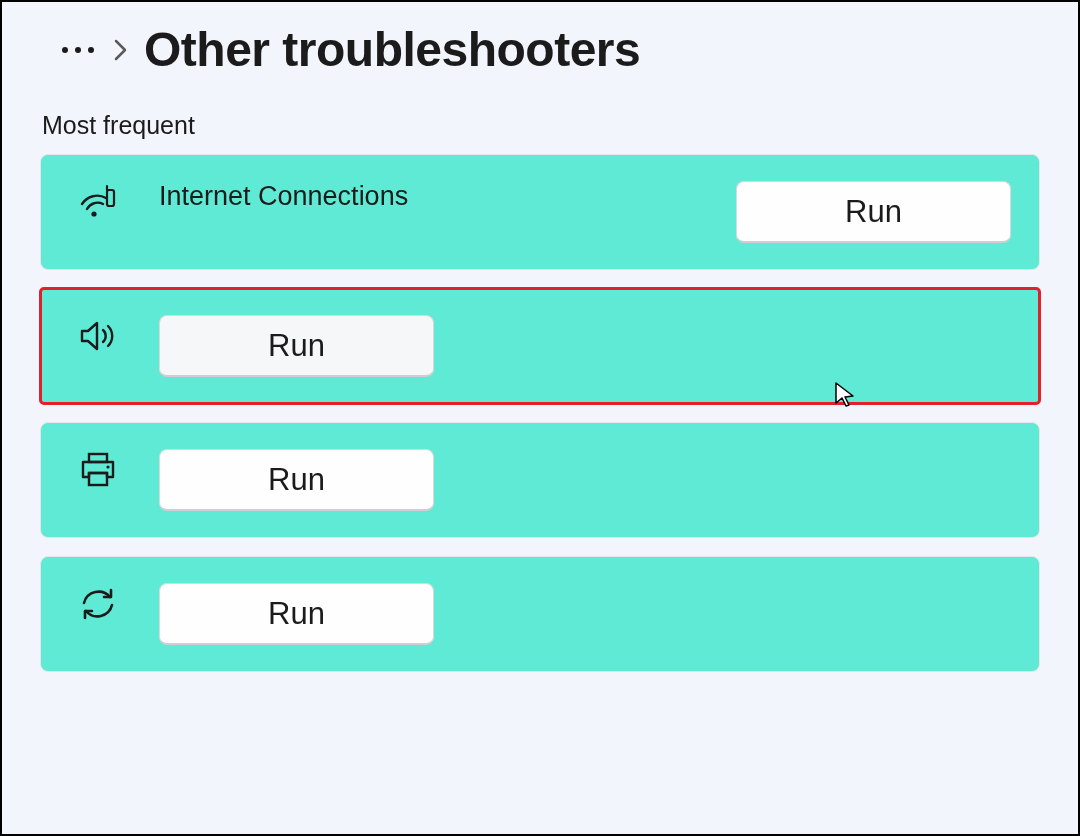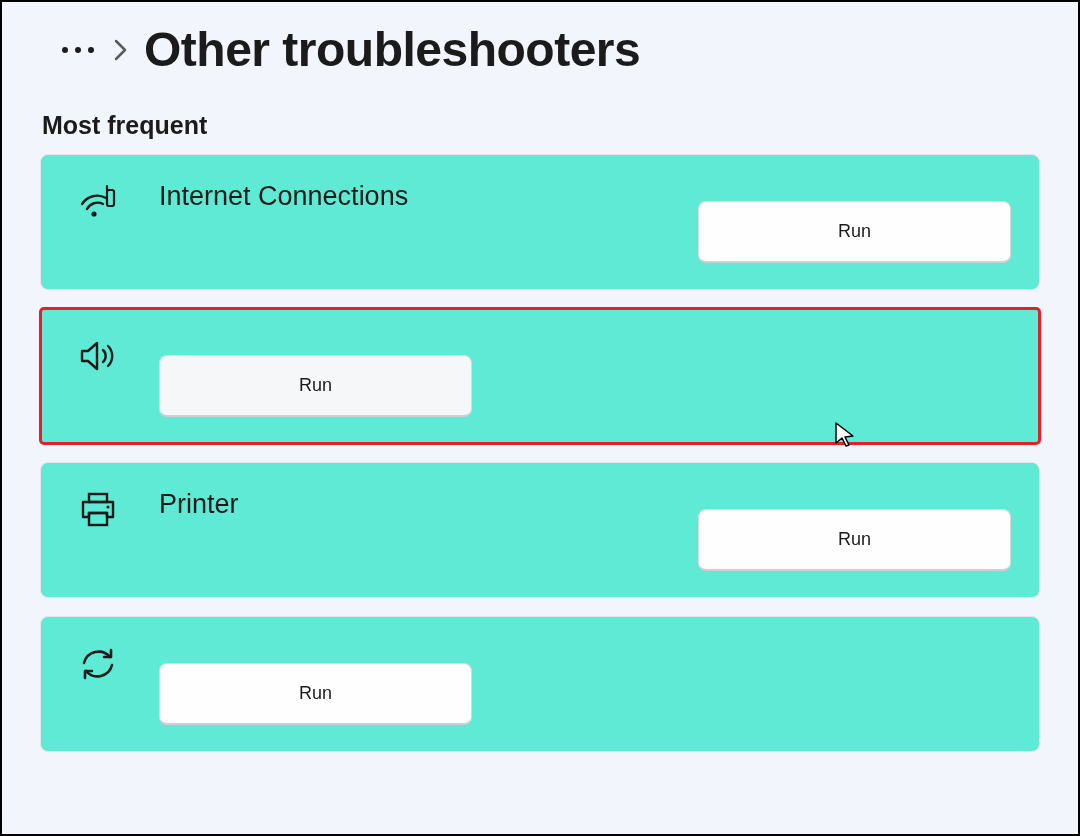--- a/index.html
+++ b/index.html
@@ -38,21 +38,21 @@
       font-size: 48px;
       font-weight: 600;
       color: #1b1b1b;
       letter-spacing: -0.5px;
     }
     .section {
       padding: 0 38px;
     }
     .section-heading {
       font-size: 25px;
-      font-weight: 700;
+      font-weight: 400;
       color: #1b1b1b;
       margin: 6px 0 14px 2px;
     }
     .card {
       background: #5eead4;
       border: 1px solid #e6e6e8;
       border-radius: 8px;
       padding: 26px 28px 26px 36px;
       display: flex;
       align-items: flex-start;
@@ -73,31 +73,30 @@
       margin-right: 40px;
       color: #1b1b1b;
       flex-shrink: 0;
     }
     .card-label {
       font-size: 27px;
       color: #1b1b1b;
       flex: 1;
     }
     .run-btn {
-      width: 313px;
+      width: 275px;
       height: 62px;
       background: #fefefe;
       border: 1px solid #d9d9dc;
       border-bottom: 2px solid #cfcfd2;
       border-radius: 8px;
-      font-size: 18px;
+      font-size: 31px;
       color: #1b1b1b;
       cursor: pointer;
       font-family: inherit;
-      margin-top: 20px;
     }
     .run-btn.hovered {
       background: #f6f7f8;
     }
     .cursor {
       position: absolute;
       right: 180px;
       bottom: -8px;
       pointer-events: none;
     }
@@ -155,21 +154,20 @@
 
   <div class="card">
     <span class="card-icon">
       <svg width="40" height="38" viewBox="0 0 40 38" fill="none">
         <rect x="11" y="3" width="18" height="8" stroke="#1b1b1b" stroke-width="2.4" fill="none"></rect>
         <path d="M5 11 L35 11 L35 26 L29 26 L29 22 L11 22 L11 26 L5 26 Z" stroke="#1b1b1b" stroke-width="2.4" fill="none" stroke-linejoin="round"></path>
         <rect x="11" y="22" width="18" height="12" stroke="#1b1b1b" stroke-width="2.4" fill="none"></rect>
         <circle cx="30" cy="16" r="1.6" fill="#1b1b1b"></circle>
       </svg>
     </span>
-    <span class="card-label">Printer</span>
     <button class="run-btn">Run</button>
   </div>
 
   <div class="card">
     <span class="card-icon">
       <svg width="40" height="38" viewBox="0 0 40 38" fill="none">
         <path d="M32 12 A15 15 0 0 0 6 18" stroke="#1b1b1b" stroke-width="2.6" fill="none" stroke-linecap="round"></path>
         <path d="M8 26 A15 15 0 0 0 34 20" stroke="#1b1b1b" stroke-width="2.6" fill="none" stroke-linecap="round"></path>
         <path d="M26 12 L33 12 L33 5" stroke="#1b1b1b" stroke-width="2.6" fill="none" stroke-linecap="round" stroke-linejoin="round"></path>
         <path d="M14 26 L7 26 L7 33" stroke="#1b1b1b" stroke-width="2.6" fill="none" stroke-linecap="round" stroke-linejoin="round"></path>

